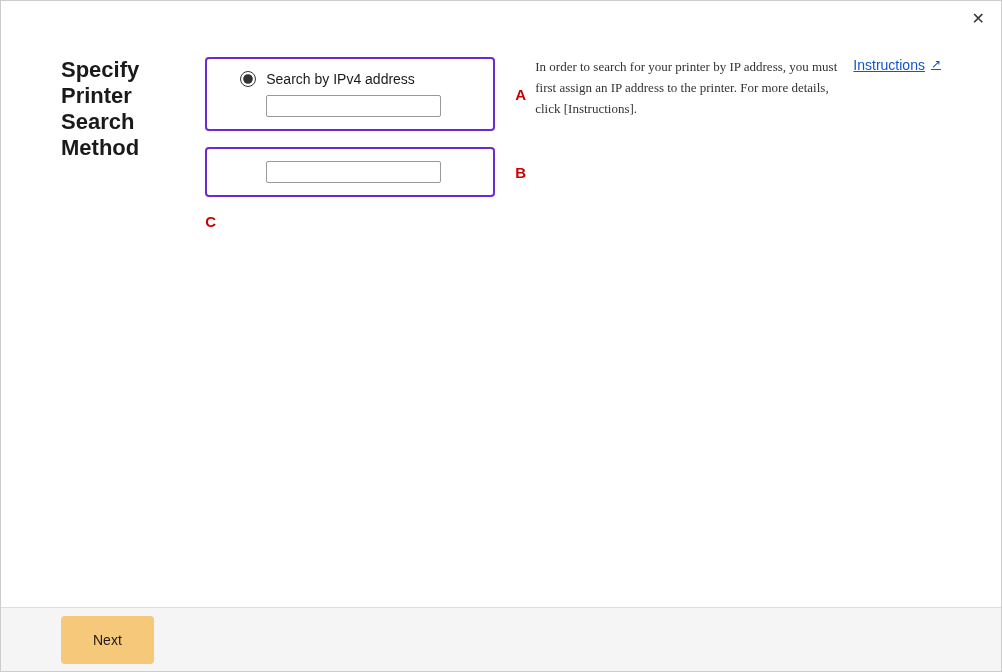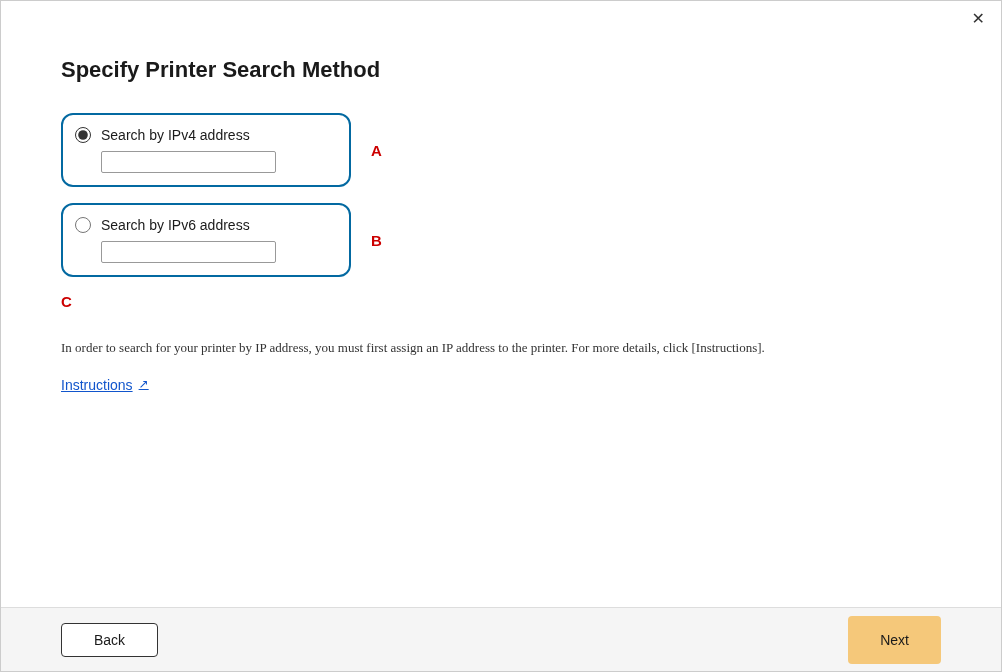--- a/index.html
+++ b/index.html
@@ -37,21 +37,21 @@
       background: none;
       border: none;
       line-height: 1;
       padding: 2px 4px;
     }
 
     .content {
       flex: 1;
       padding: 20px 60px 20px 60px;
       display: flex;
-      flex-direction: column;
+      flex-direction: row;
       overflow: hidden;
     }
 
     .page-title {
       font-size: 22px;
       font-weight: 600;
       color: #1a1a1a;
       margin-bottom: 30px;
     }
 
@@ -62,23 +62,23 @@
       margin-bottom: 28px;
     }
 
     .option-row {
       display: flex;
       align-items: center;
       gap: 20px;
     }
 
     .option-box {
-      border: 2px solid #0369a1;
-      border-radius: 12px;
-      padding: 12px 12px;
+      border: 2px solid #6d28d9;
+      border-radius: 4px;
+      padding: 12px 33px;
       width: 290px;
       cursor: pointer;
     }
 
     .option-label-row {
       display: flex;
       align-items: center;
       gap: 10px;
       margin-bottom: 8px;
     }
@@ -191,24 +191,20 @@
             <input type="radio" name="search-method" class="option-radio" checked="" style="">
             <label>Search by IPv4 address</label>
           </div>
           <input type="text" class="option-input" style="">
         </div>
         <span class="option-letter">A</span>
       </div>
 
       <div class="option-row">
         <div class="option-box">
-          <div class="option-label-row">
-            <input type="radio" name="search-method" class="option-radio" style="">
-            <label>Search by IPv6 address</label>
-          </div>
           <input type="text" class="option-input" style="">
         </div>
         <span class="option-letter">B</span>
       </div>
 
       <div class="option-row">
         <span class="option-letter">C</span>
       </div>
 
     </div>
@@ -216,17 +212,16 @@
     <p class="info-text">In order to search for your printer by IP address, you must first assign an IP address to the printer. For more details, click [Instructions].</p>
 
     <a class="instructions-link">
       <span>Instructions</span>
       <span class="external-icon">↗</span>
     </a>
 
   </div>
 
   <div class="footer">
-    <button class="btn-back">Back</button>
     <button class="btn-next">Next</button>
   </div>
 
 </div>
 
 </body></html>

